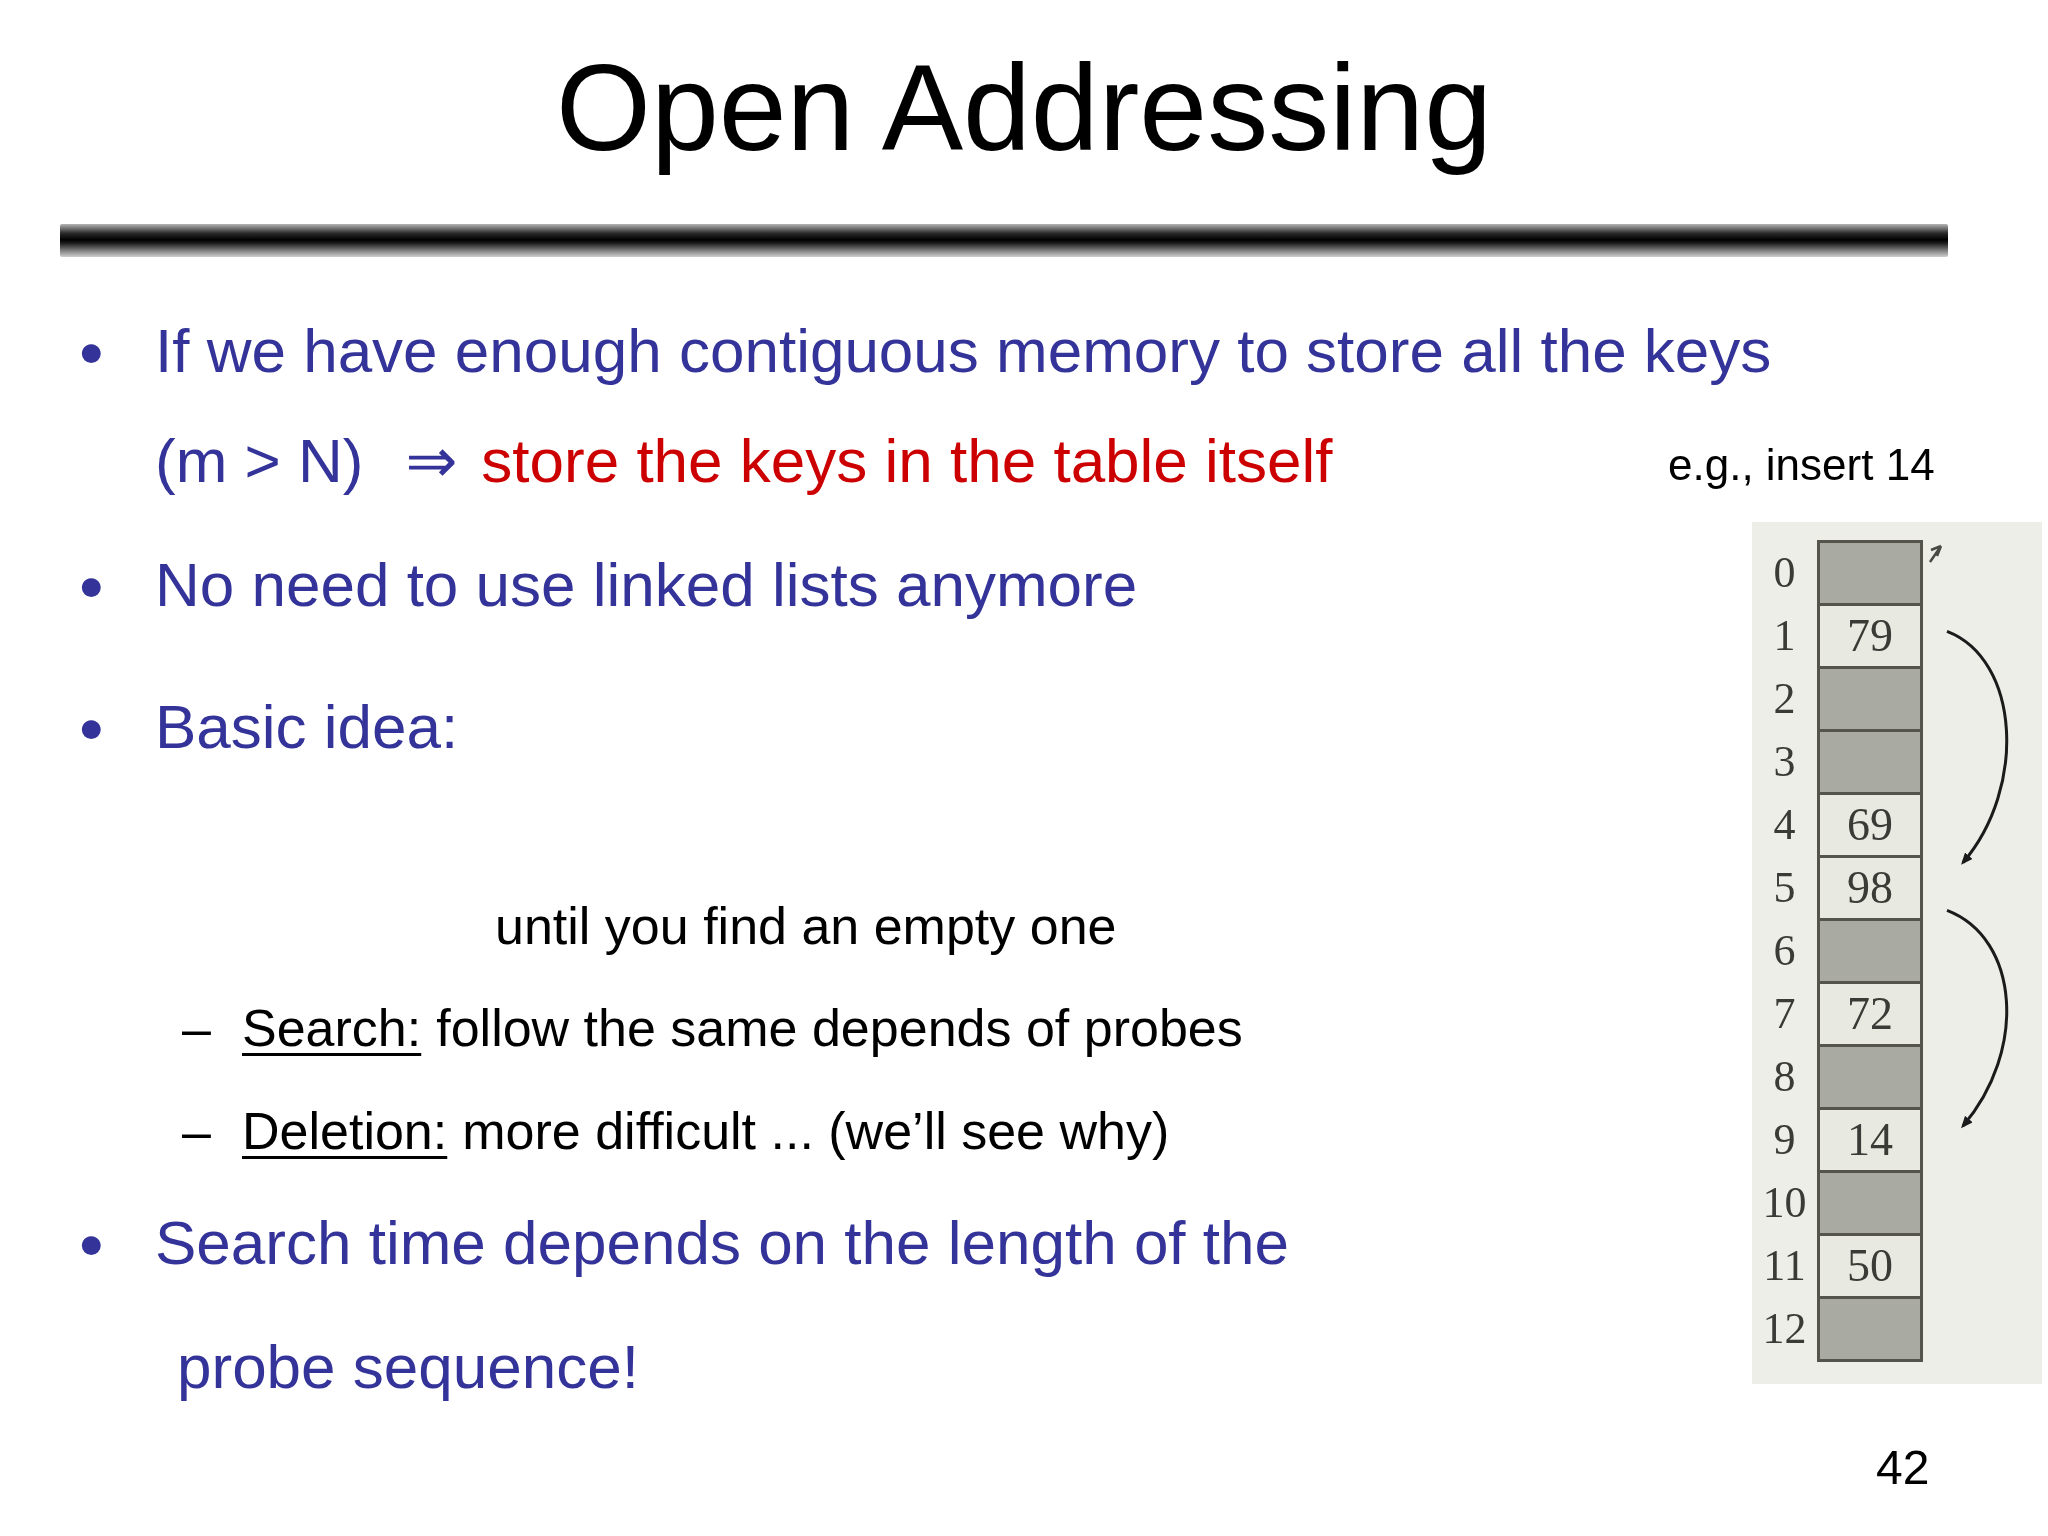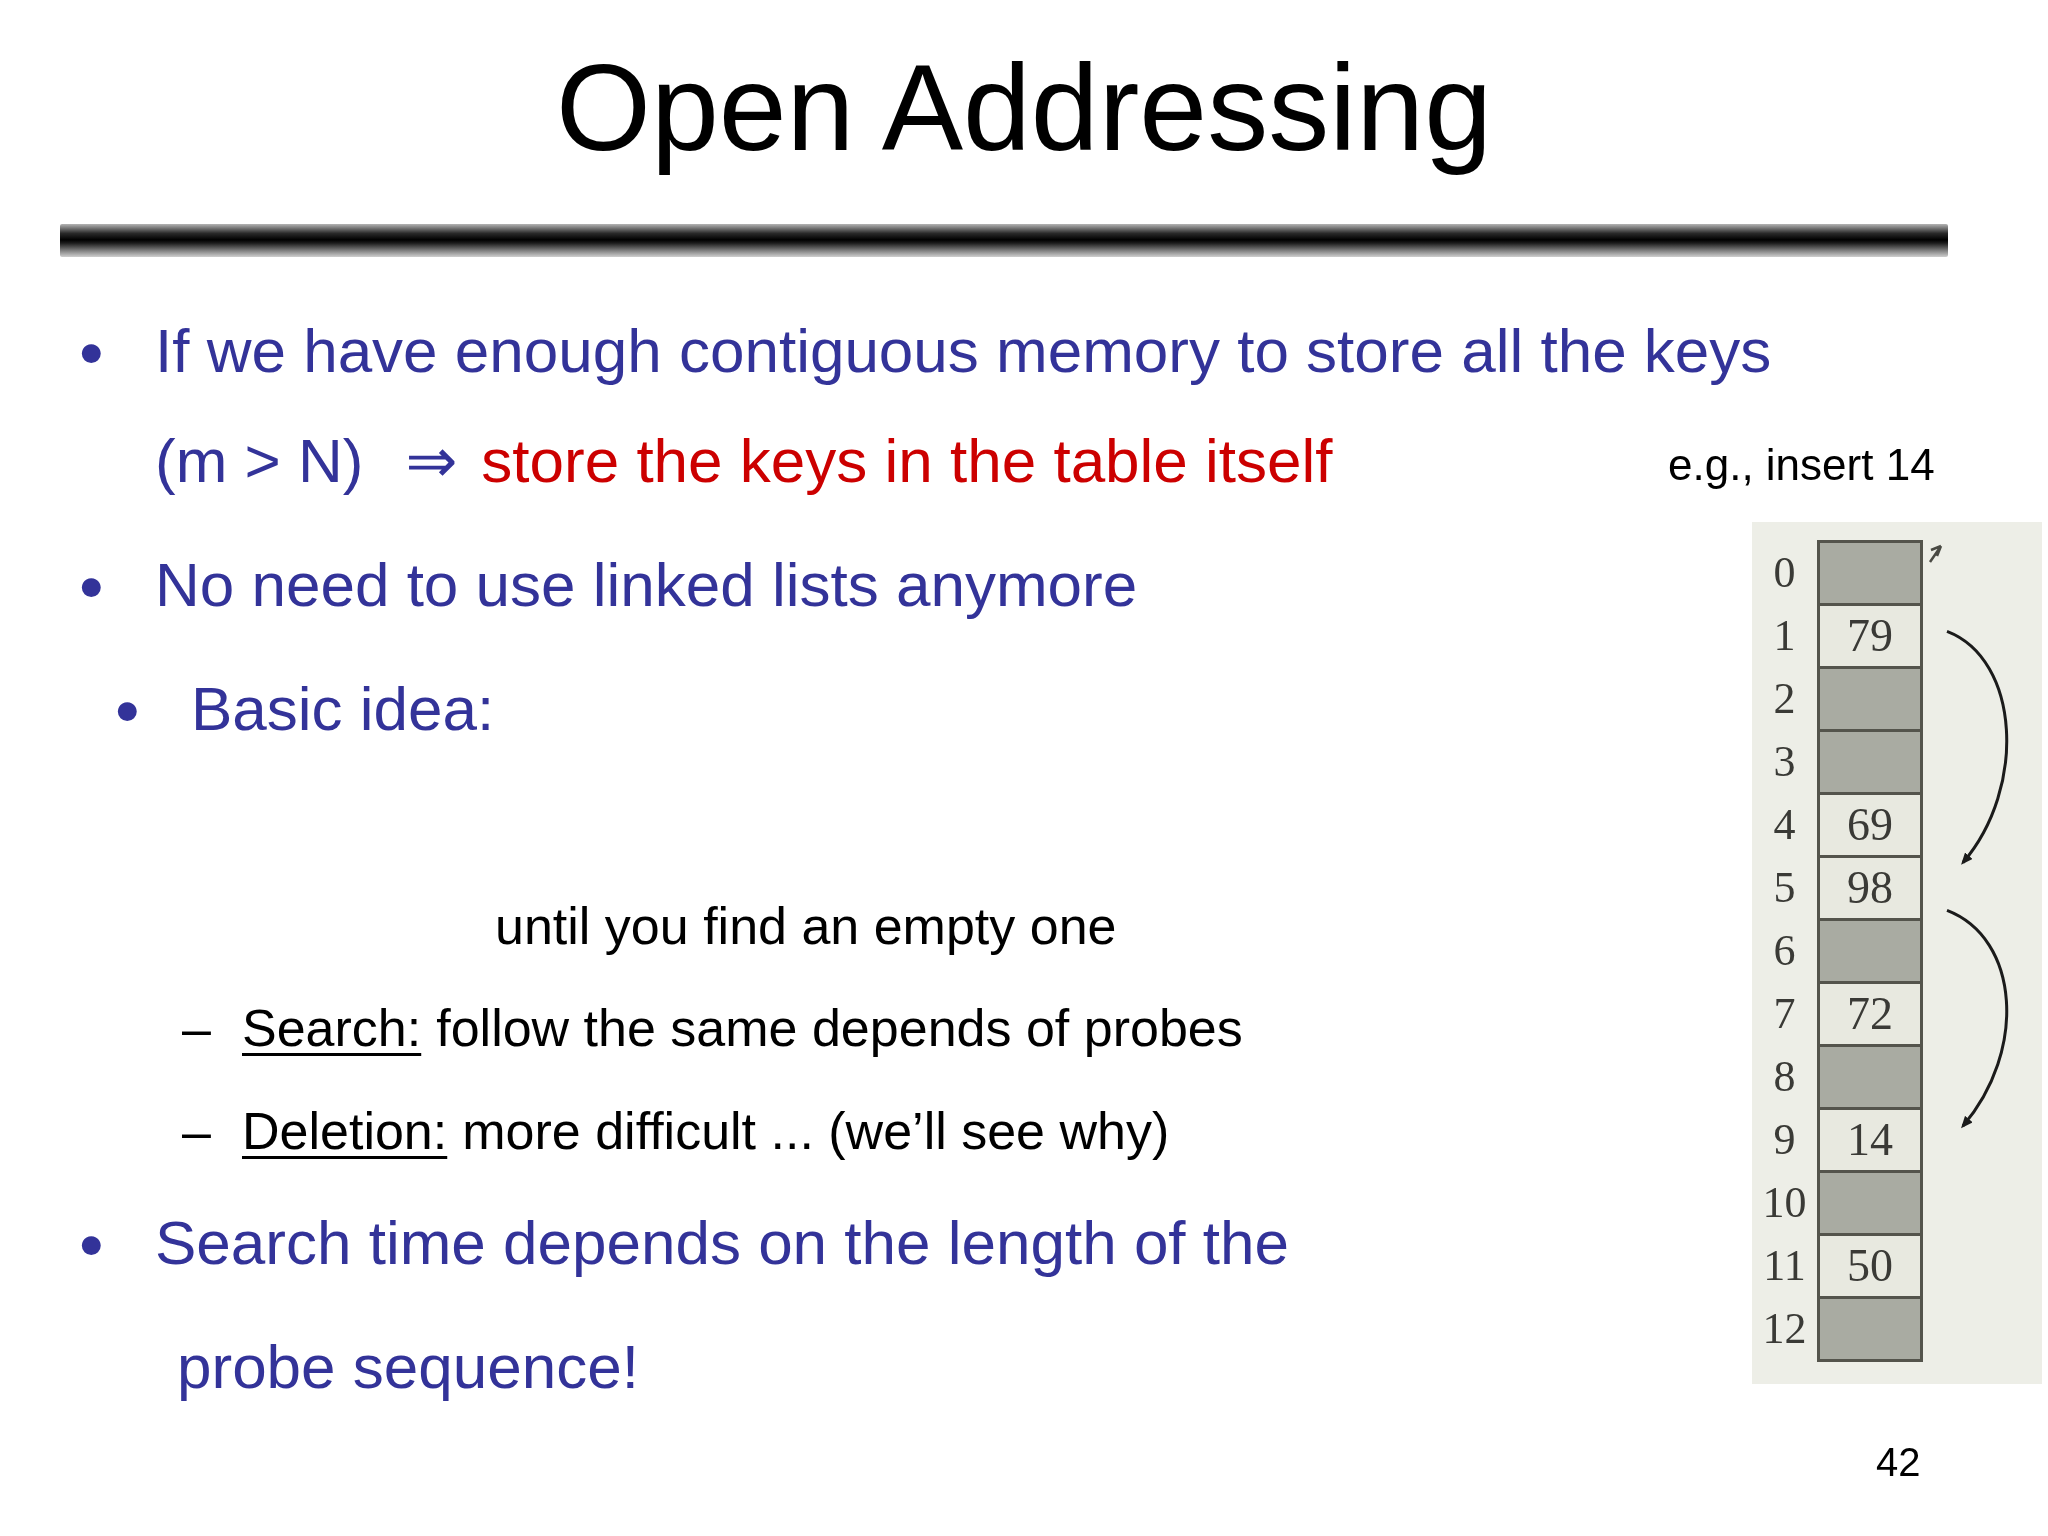--- a/index.html
+++ b/index.html
@@ -21,21 +21,21 @@
   .lv1{font-size:62px; color:var(--blue);}
   .lv2{font-size:52px; color:#000;}
   .marker1{display:inline-block; width:77px; font-size:44px; vertical-align:6px; color:var(--blue);}
   .marker2{display:inline-block; width:60px; color:#000;}
   .blue{color:var(--blue);}
   .red{color:var(--red);}
   .implies{margin-left:42px; margin-right:24px;}
   .u{text-decoration:underline; text-decoration-thickness:3px; text-underline-offset:7px;}
   .subtext{margin-left:15px;}
   .note{position:absolute; left:1668px; top:440px; font-size:44px; color:#000; white-space:nowrap;}
-  .pagenum{position:absolute; left:1876px; top:1440px; font-size:40px; color:#000;}
+  .pagenum{position:absolute; left:1876px; top:1440px; font-size:48px; color:#000;}
 
   
   .diagram{
     position:absolute; left:1752px; top:522px; width:290px; height:862px;
     background:var(--scan-bg);
     font-family:"Liberation Serif", serif;
   }
   .drows{position:absolute; left:0; top:18px;}
   .drow{display:flex; height:66px;}
   .drow + .drow{margin-top:-3px;}
@@ -65,21 +65,21 @@
   </div>
   <div class="line lv1" style="left:155px; top:424px;">
     <span class="blue">(m &gt; N)</span><span class="blue implies">⇒</span><span class="red">store the keys in the table itself</span>
   </div>
   <div class="note">e.g., insert 14</div>
 
   <div class="line lv1" style="left:78px; top:548px;">
     <span class="marker1">●</span><span>No need to use linked lists anymore</span>
   </div>
 
-  <div class="line lv1" style="left:78px; top:672px;margin-left:36px;">
+  <div class="line lv1" style="left:78px; top:690px;">
     <span class="marker1">●</span><span>Basic idea:</span>
   </div>
 
   <div class="line lv2" style="left:495px; top:895px;">
     <span>until you find an empty one</span>
   </div>
   <div class="line lv2" style="left:182px; top:997px;">
     <span class="marker2">–</span><span class="u">Search:</span><span class="subtext">follow the same depends of probes</span>
   </div>
   <div class="line lv2" style="left:182px; top:1100px;">

